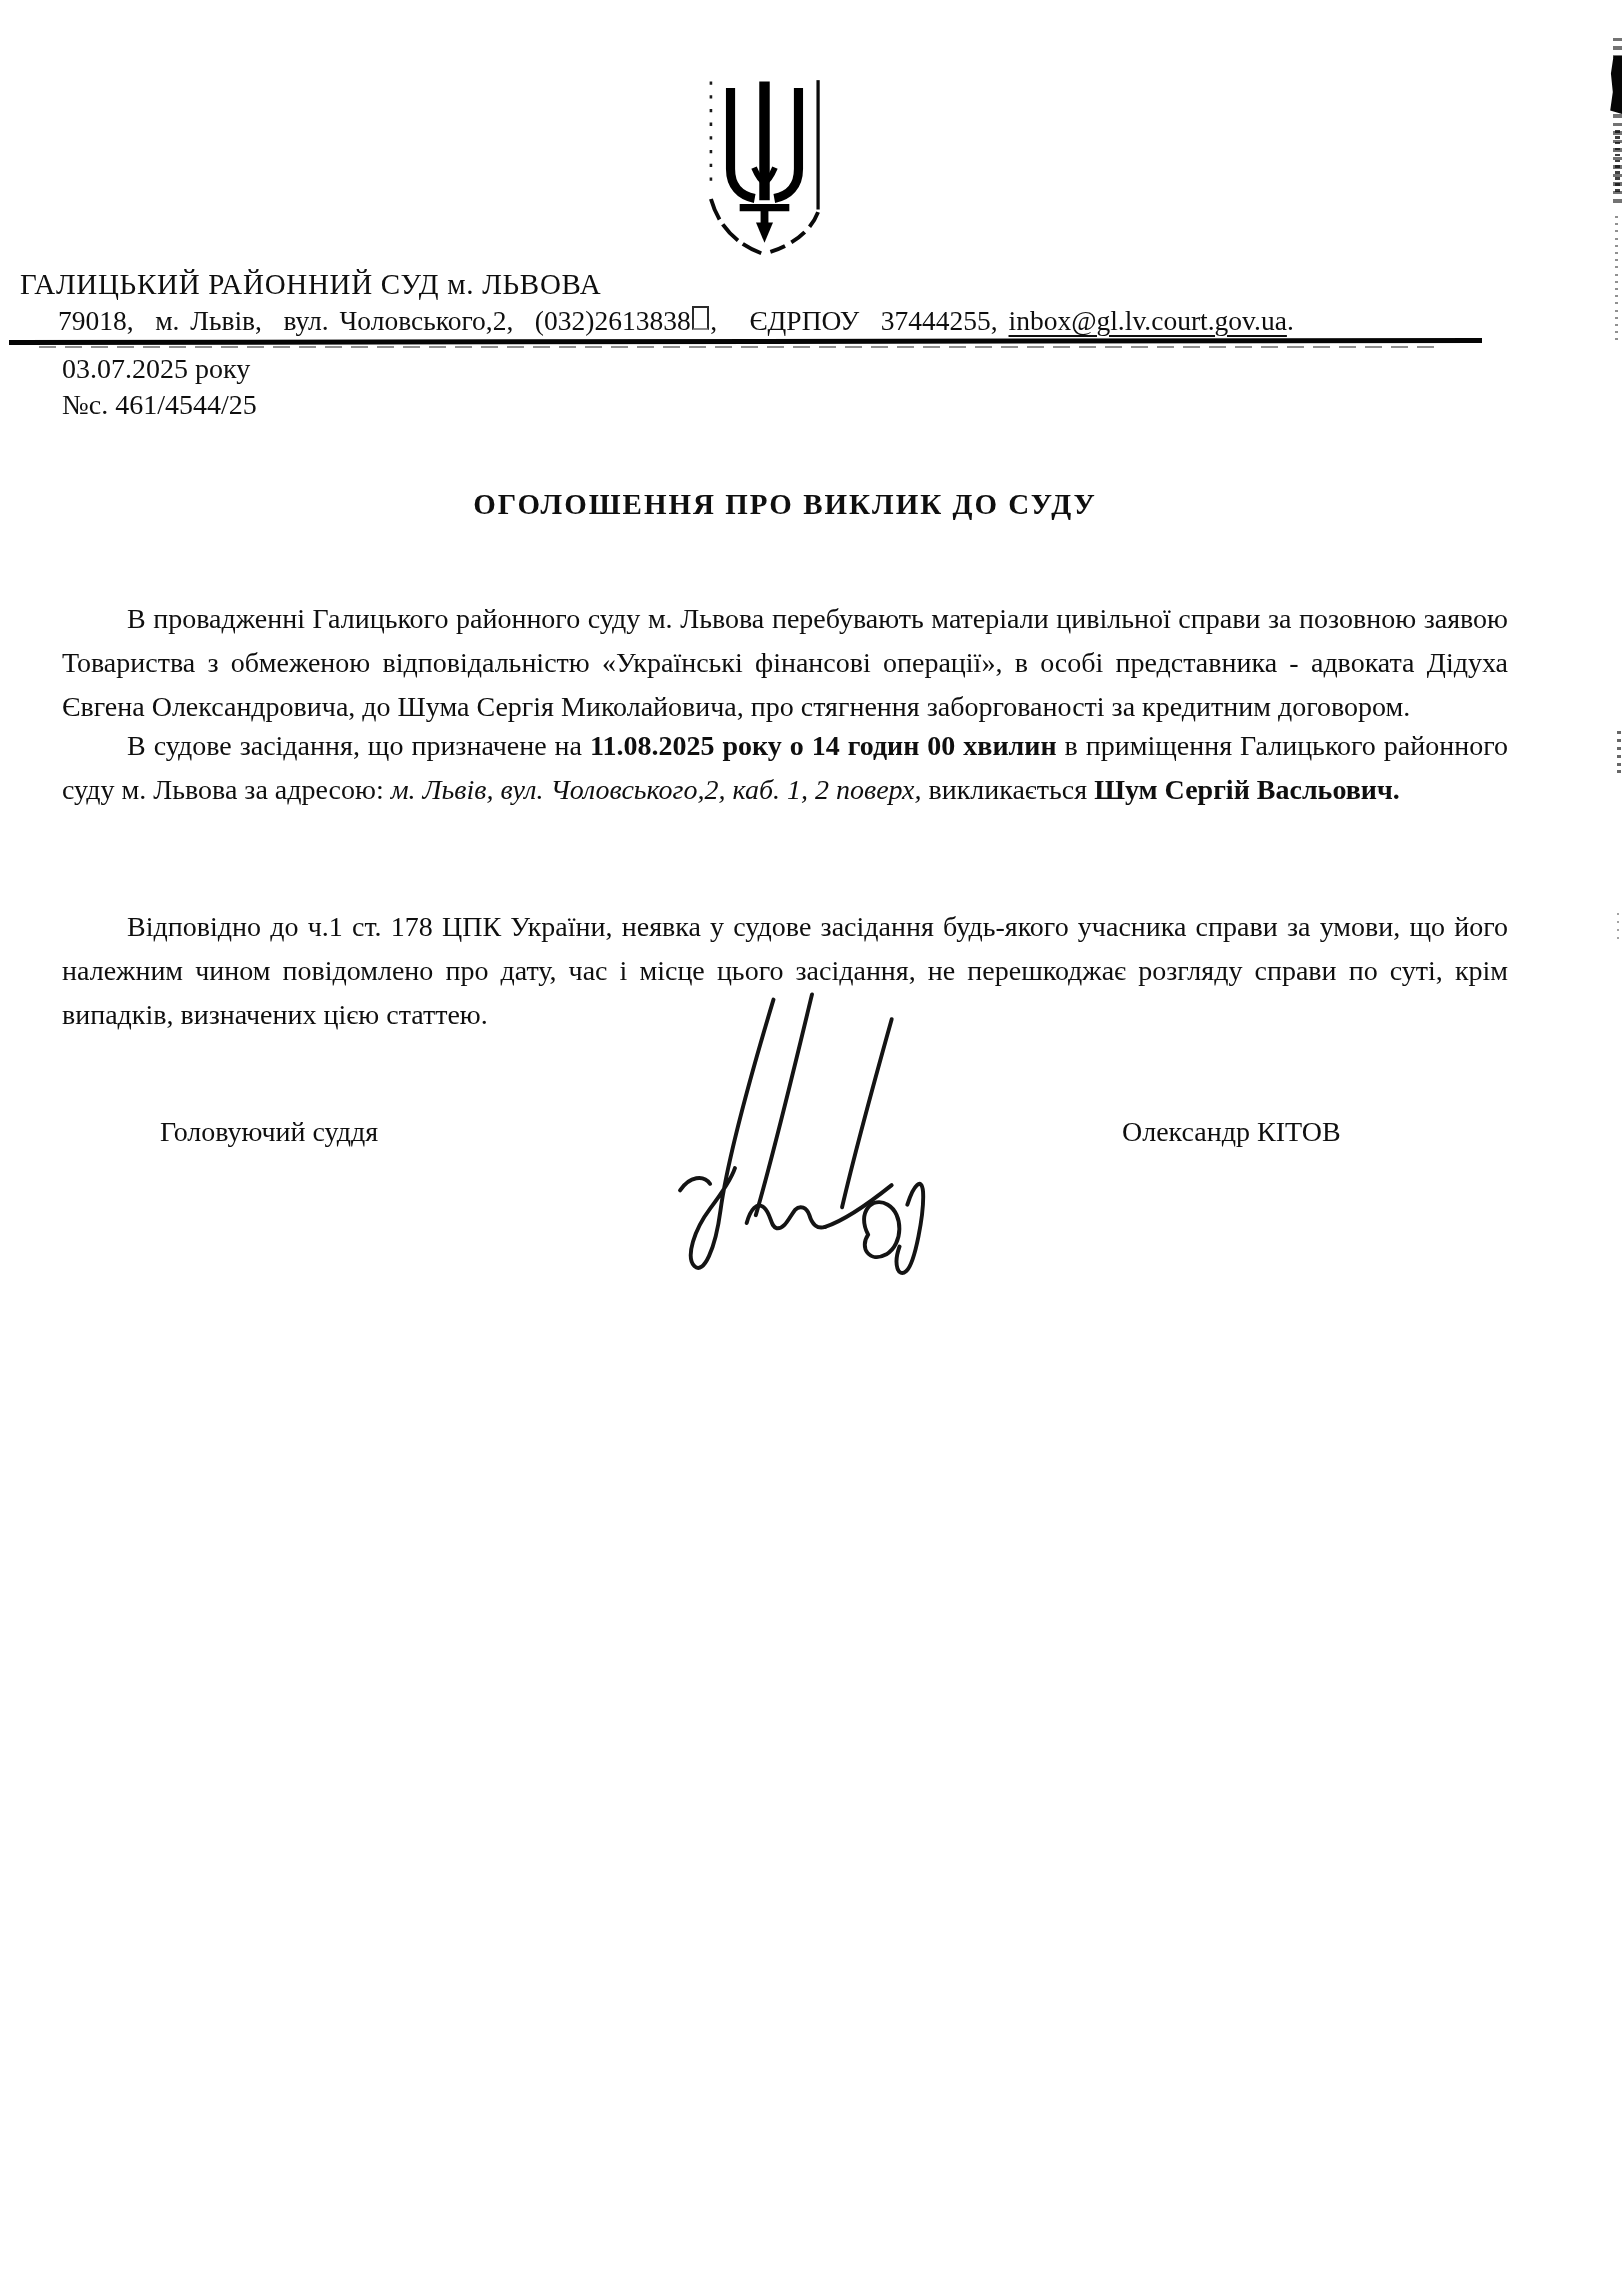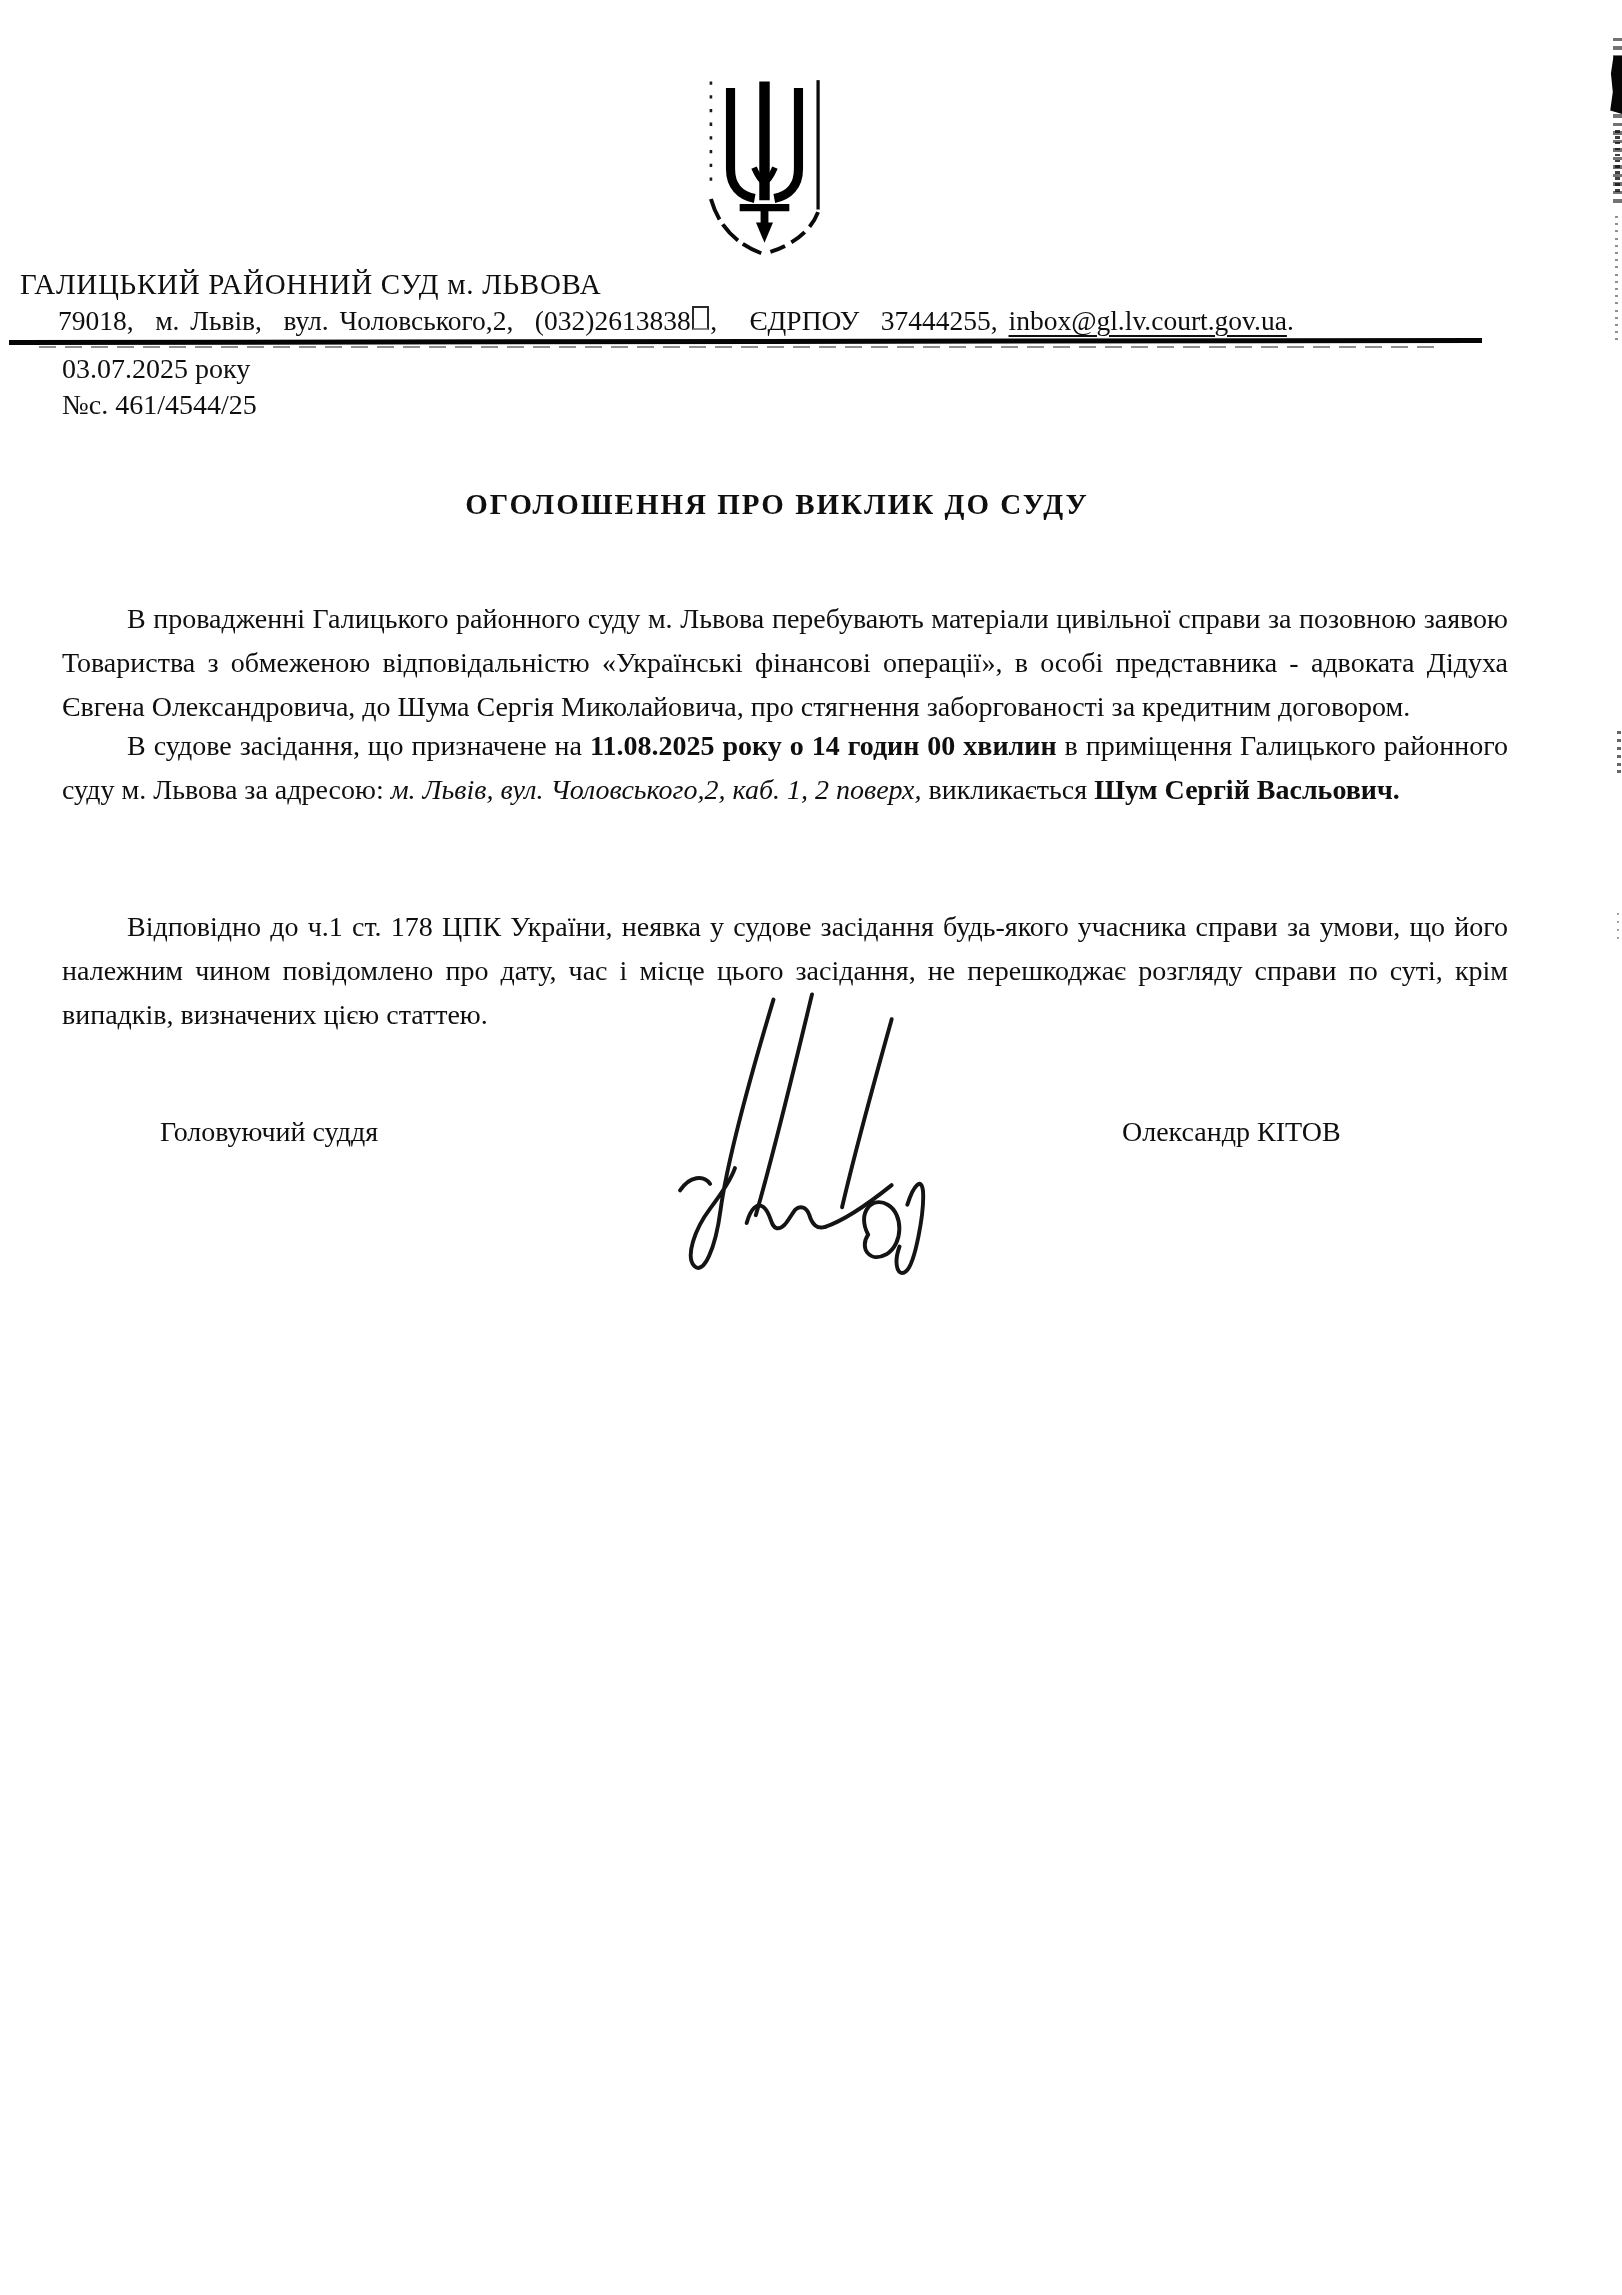--- a/index.html
+++ b/index.html
@@ -45,21 +45,21 @@
   .header-rule-echo {
     left: 39px; top: 346px; width: 1400px; height: 2px;
     background: repeating-linear-gradient(to right, #333 0 17px, transparent 17px 26px);
     opacity: .55;
   }
   .date-line { left: 62px; top: 353px; font-size: 28px; }
   .case-line { left: 62px; top: 389px; font-size: 28px; }
 
   
   .doc-title {
-    left: 0; top: 488px; width: 1554px;
+    left: 8px; top: 488px; width: 1554px;
     text-align: center; font-size: 29px; font-weight: bold; letter-spacing: 2px;
   }
   .para {
     left: 62px; width: 1446px;
     font-size: 28px; line-height: 44px;
     text-align: justify; text-indent: 65px;
   }
   .para-1 { top: 555px; margin-top: 42px; }
   .para-2 { top: 724px; }
   .para-3 { top: 905px; }

